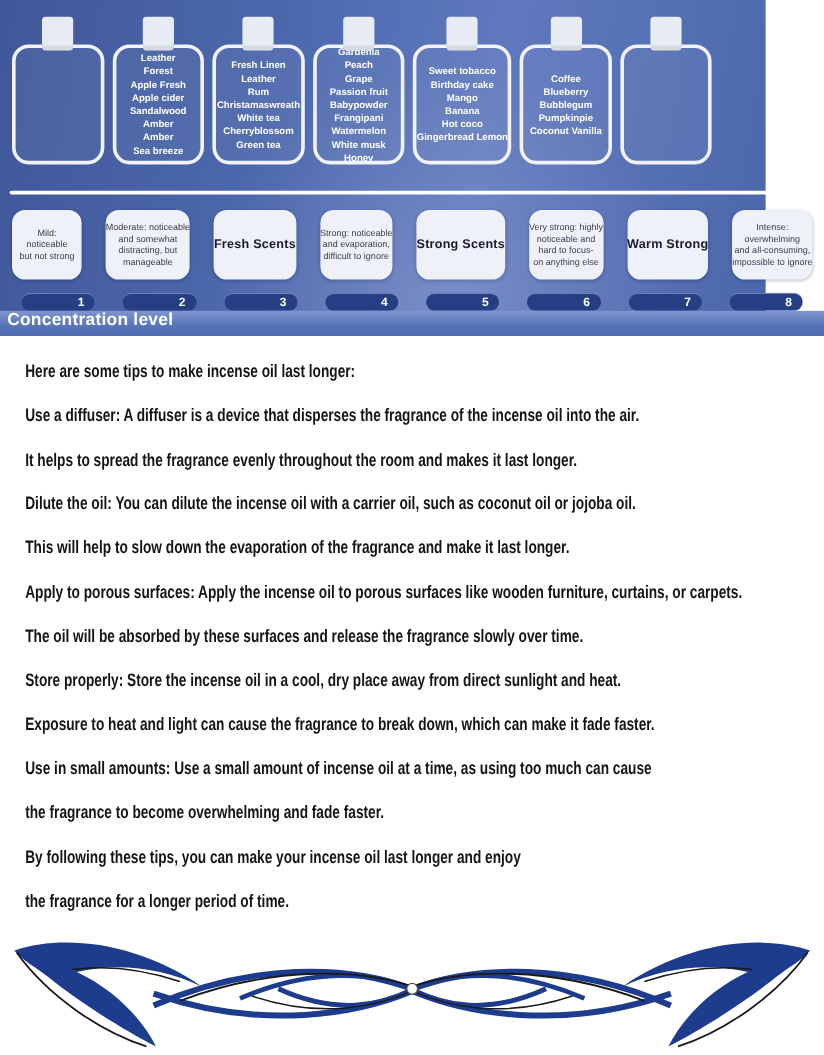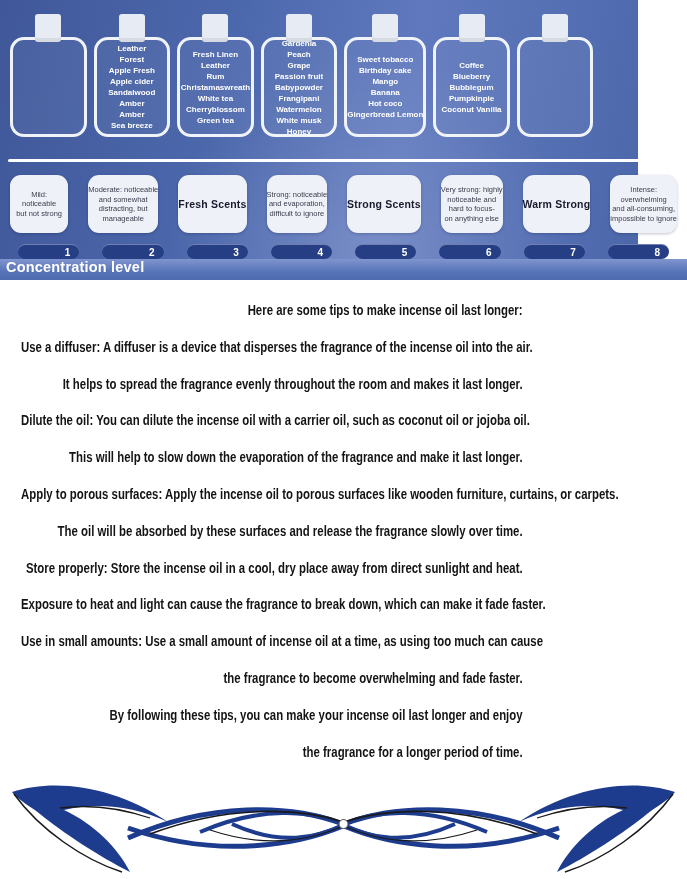--- a/index.html
+++ b/index.html
@@ -63,21 +63,21 @@
     display:flex;justify-content:flex-end;align-items:center;
     color:#ffffff;font-size:10px;font-weight:bold;padding-right:9px;box-sizing:border-box;
   }
   .axis-strip{
     position:absolute;bottom:0;left:0;width:687px;height:21px;
     background:linear-gradient(180deg,#8095cf 0%,#5a76ba 55%,#4e6ab0 100%);
     display:flex;align-items:flex-start;
   }
   .axis-label{color:#ffffff;font-size:14.5px;font-weight:bold;padding-left:6px;letter-spacing:0.2px;}
   
-  .tips{position:absolute;top:301px;left:21px;width:660px;text-align:right;}
+  .tips{position:absolute;top:301px;left:21px;width:660px;}
   .tip-line{
     display:block;font-size:15px;font-weight:bold;color:#141414;
     white-space:nowrap;transform:scaleX(0.76);transform-origin:0 50%;
     height:17px;margin-bottom:19.8px;letter-spacing:0px;
   }
   
   .flourish{position:absolute;top:772px;left:0;width:687px;height:104px;}
 </style>
 </head>
 <body>

